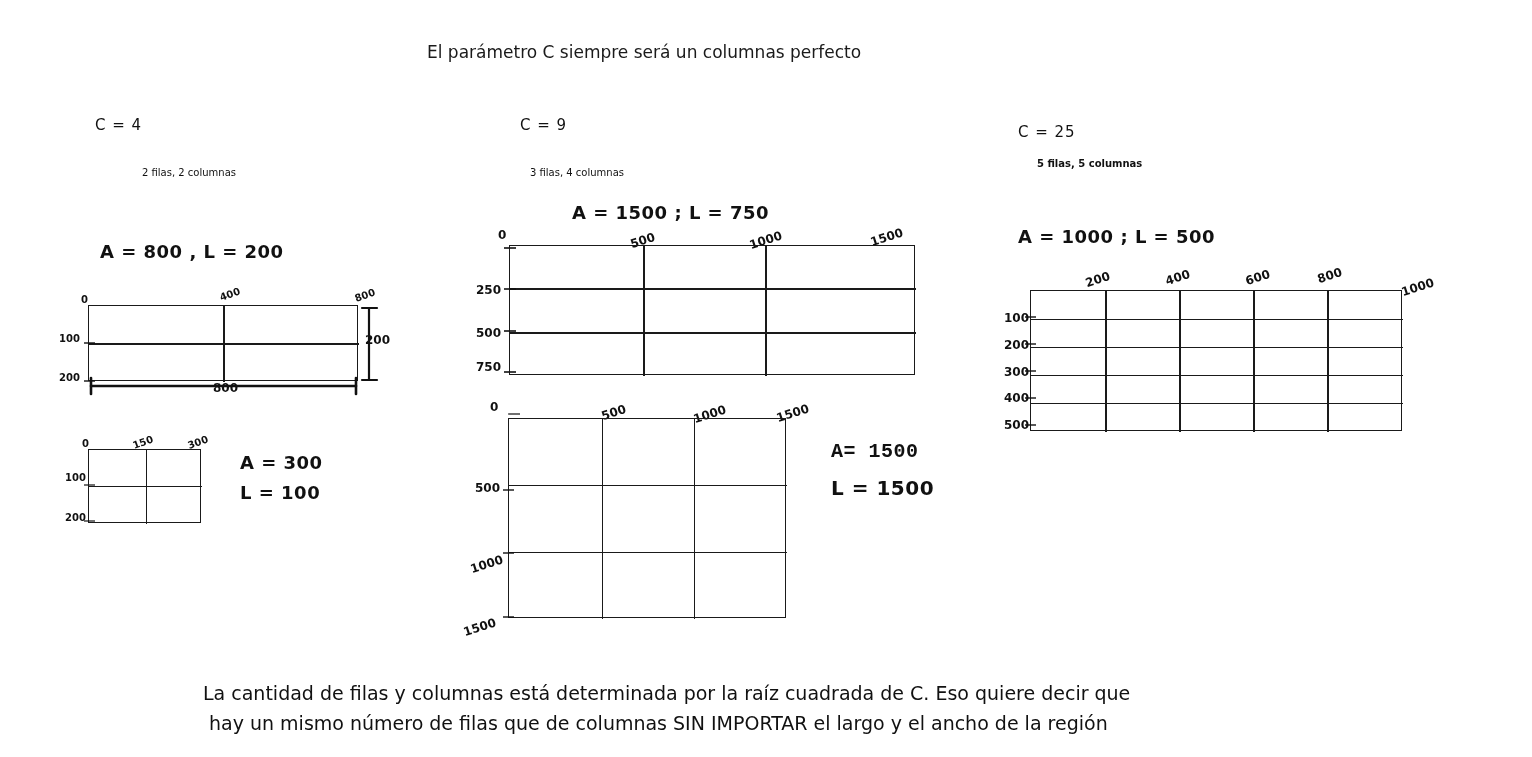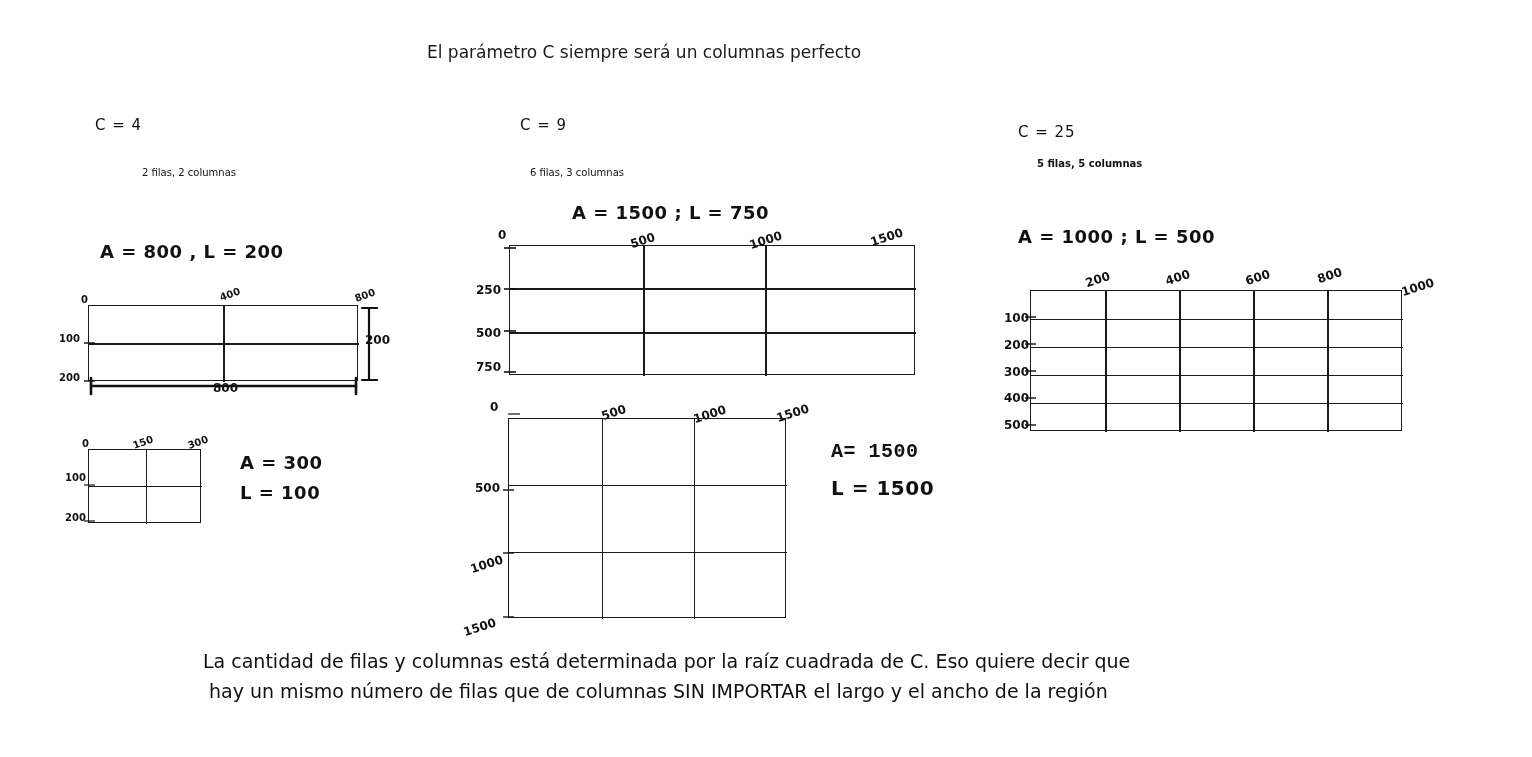--- a/index.html
+++ b/index.html
@@ -65,20 +65,21 @@
     font-weight: 700;
     white-space: nowrap;
     transform: rotate(-20deg);
     transform-origin: left bottom;
   }
   .footer-text {
     font-size: 19px;
     line-height: 30px;
     white-space: nowrap;
     color: #111111;
+    margin-top: 32px;
   }
   .grid {
     position: absolute;
     box-sizing: border-box;
   }
   .gline {
     position: absolute;
     background: #1a1a1a;
   }
   svg.overlay {
@@ -121,21 +122,21 @@
 
 <div class="grid" style="left:88px; top:449px; width:113px; height:74px; border:1.3px solid #1a1a1a;">
   <div class="gline" style="left:0; top:36px; width:113px; height:1.3px;"></div>
   <div class="gline" style="left:57px; top:0; width:1.3px; height:74px;"></div>
 </div>
 
 <div class="abs formula" style="left:240px; top:452px;">A = 300</div>
 <div class="abs formula" style="left:240px; top:482px;">L = 100</div>
 
 <div class="abs section-label" style="left:520px; top:116px;">C = 9</div>
-<div class="abs sub-label" style="left:530px; top:167px;">6 filas, 3 columnas</div>
+<div class="abs sub-label" style="left:530px; top:167px;">3 filas, 4 columnas</div>
 <div class="abs formula" style="left:556px; top:202px;margin-left:16px;">A = 1500 ;  L = 750</div>
 
 <div class="abs tick" style="left:498px; top:228px;">0</div>
 <div class="abs tick-rot" style="left:633px; top:237px;">500</div>
 <div class="abs tick-rot" style="left:752px; top:238px;">1000</div>
 <div class="abs tick-rot" style="left:873px; top:235px;">1500</div>
 
 <div class="abs tick" style="left:476px; top:283px;">250</div>
 <div class="abs tick" style="left:476px; top:326px;">500</div>
 <div class="abs tick" style="left:476px; top:360px;">750</div>

